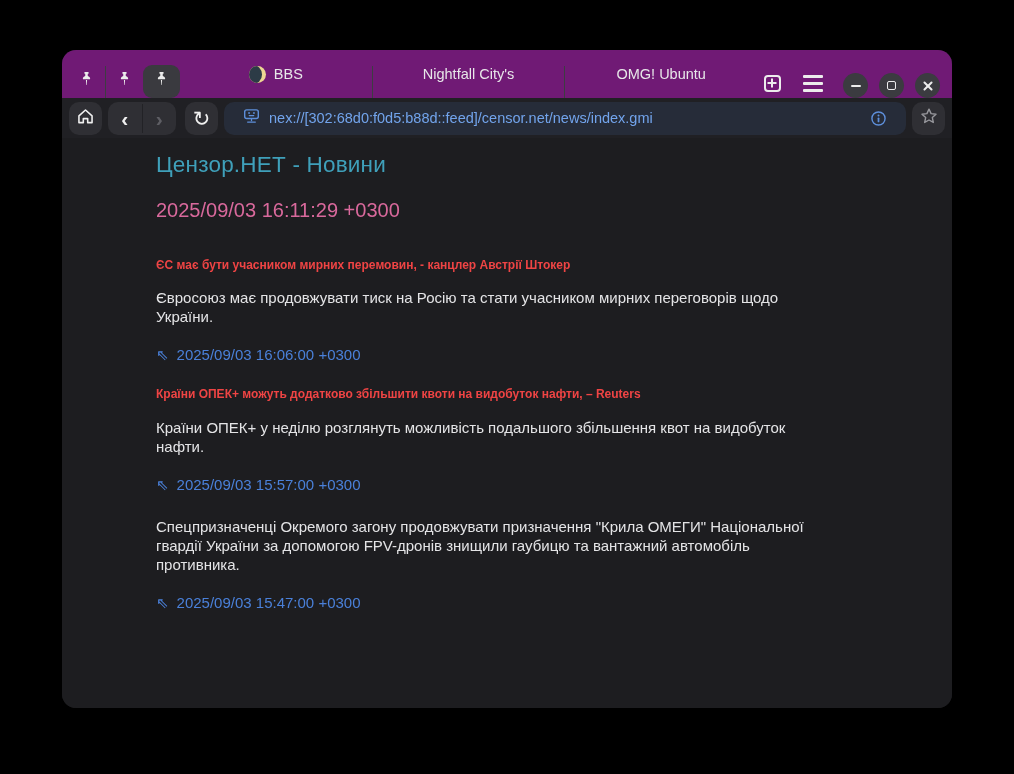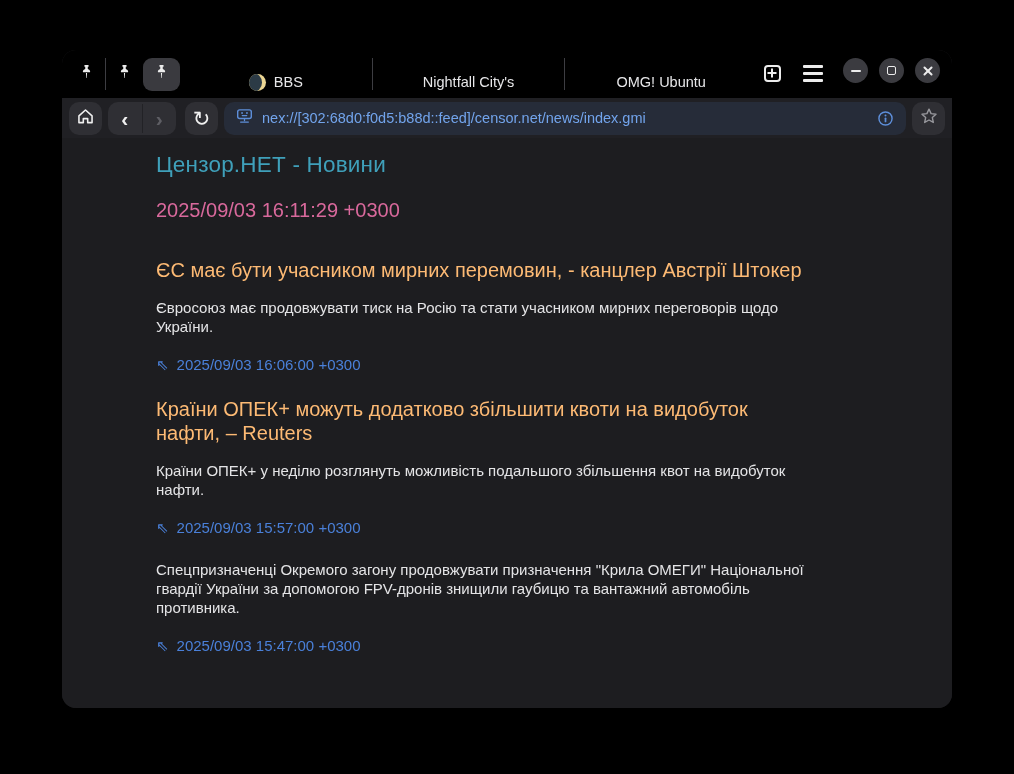--- a/index.html
+++ b/index.html
@@ -6,21 +6,21 @@
   html,body { width:1014px; height:774px; background:#000; font-family:"Liberation Sans", sans-serif; overflow:hidden; }
 
   .window {
     position:absolute; left:62px; top:50px; width:890px; height:658px;
     background:#1d1d20; border-radius:14px; overflow:hidden;
     display:flex; flex-direction:column;
   }
 
   
   .tabbar {
-    height:48px; background:#000000; display:flex; align-items:flex-start;
+    height:48px; background:#701a75; display:flex; align-items:flex-end;
     padding:8px 12px 0 6px; flex:none;
   }
   .pin-tab {
     width:37px; height:33px; border-radius:9px; display:flex;
     align-items:center; justify-content:center; flex:none; cursor:pointer;
   }
   .pin-tab.active { background:#3a3a3f; }
   .pin-tab svg { width:17px; height:21px; }
   .tab-sep { width:1px; height:32px; background:#3d3d42; flex:none; }
   .tab {
@@ -58,33 +58,33 @@
     display:flex; align-items:center; justify-content:center; cursor:pointer;
   }
   .histgroup { width:68px; height:33px; background:#2f2f34; border-radius:10px; display:flex; flex:none; }
   .histgroup .half { flex:1; display:flex; align-items:center; justify-content:center; cursor:pointer; }
   .histgroup .div { width:1px; background:#222226; margin:2px 0; }
   .chev { font-size:21px; line-height:1; color:#f0f0f0; font-weight:bold; }
   .chev.disabled { color:#5e5e64; }
   .reload-glyph { color:#f0f0f0; font-size:21px; line-height:1; transform:rotate(0deg); }
   .urlbar {
     flex:1; height:33px; background:#262c39; border-radius:10px; display:flex;
-    align-items:center; padding:0 11px; gap:8px; min-width:0; cursor:text;
+    align-items:center; padding:0 18px; gap:8px; min-width:0; cursor:text;
   }
   .urltext { color:#72a4ec; font-size:14.5px; white-space:nowrap; overflow:hidden; flex:1; }
 
   
   .content { flex:1; background:#1d1d20; padding:14px 28px 0 94px; overflow:hidden; }
   .inner { max-width:660px; }
   .h1 { color:#3fa0ba; font-size:22.5px; font-weight:500; letter-spacing:.2px; }
   .sub { color:#e4e4e6; font-size:15px; margin-top:19px; }
   .date { color:#d9699c; font-size:20px; font-weight:500; margin-top:21px; }
   .articles { margin-top:36px; }
   .article + .article { margin-top:24px; }
-  .article h3 { color:#fdba74; font-size:20px; font-weight:400; line-height:1.2; }
+  .article h3 { color:#ef4444; font-size:12px; font-weight:700; line-height:1.2; }
   .article .body { color:#e4e4e6; font-size:15px; line-height:1.27; margin-top:16px; }
   .article .linkrow { margin-top:20px; display:flex; align-items:center; gap:8px; cursor:pointer; width:max-content; }
   .article .linkrow .arrow { color:#4a80d9; font-size:15px; line-height:1; }
   .article .linkrow .linktext { color:#4a80d9; font-size:15px; }
 
   svg .st { fill:none; stroke:#f0f0f0; stroke-width:1.8; stroke-linejoin:round; stroke-linecap:round; }
   svg .blue { stroke:#5d8ed9; } 
 </style>
 </head>
 <body>

